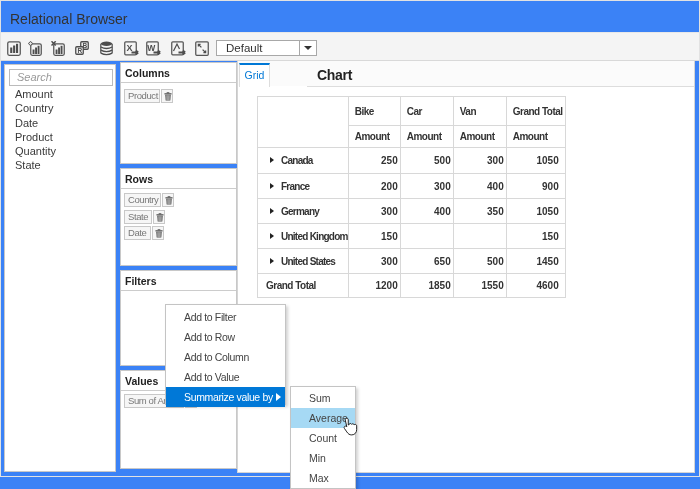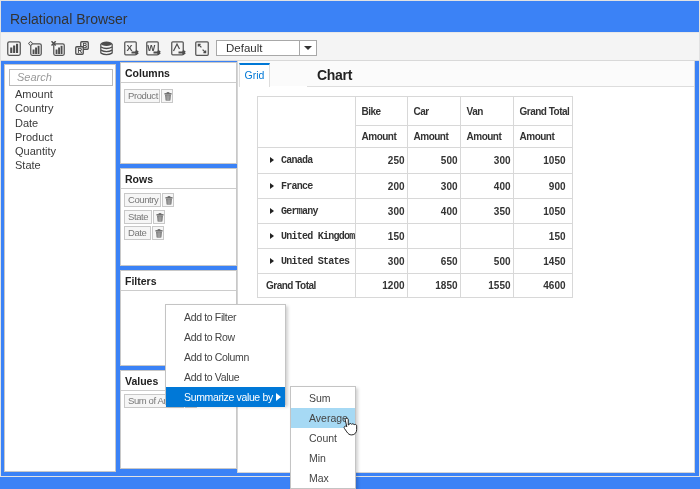--- a/index.html
+++ b/index.html
@@ -34,21 +34,21 @@
   #tabline { position:absolute; left:69px; top:24.5px; width:387px; height:1px; background:#ddd; }
   #tabGrid { position:absolute; left:1px; top:2px; width:31px; height:23.5px; background:#fff; border:1px solid #ddd; border-bottom:none; border-top:2px solid #0078d6; color:#0078d6; font-size:10.5px; text-align:center; line-height:20px; }
   #tabChart { position:absolute; left:33px; top:4px; width:36px; height:21px; color:#222; font-size:14px; letter-spacing:-0.3px; font-weight:bold; text-align:left; line-height:20px;margin-left:46px; }
 
   
   table#pivot { position:absolute; left:257px; top:96px; border-collapse:collapse; table-layout:fixed; }
   #pivot td { border:1px solid #d8d8d8; font-size:10px; font-weight:bold; color:#333; padding:0; white-space:nowrap; overflow:hidden; }
   #pivot td.h { text-align:left; padding-left:6px; letter-spacing:-0.5px; }
   #pivot td.v { text-align:right; padding-right:2px; }
   #pivot td.vg { text-align:right; padding-right:6px; }
-  #pivot td.rh { padding-left:23px; position:relative; letter-spacing:-0.75px;font-family:Liberation Mono, monospace; }
+  #pivot td.rh { padding-left:23px; position:relative; letter-spacing:-0.75px; }
   #pivot td.rh .arr { position:absolute; left:12px; top:50%; margin-top:-3.5px; width:0; height:0; border-top:3.5px solid transparent; border-bottom:3.5px solid transparent; border-left:4.5px solid #222; }
   #pivot td.gt { padding-left:8px; letter-spacing:-0.5px; }
 
   
   #menu { left:165px; top:304px; width:121px; height:101px; background:#fff; border:1px solid #c4c4c4; box-shadow:2px 2px 3px rgba(0,0,0,0.18); }
   .mitem { position:absolute; left:0; width:100%; height:20px; font-size:10.5px; letter-spacing:-0.35px; color:#444; line-height:20px; padding-left:18px; white-space:nowrap; }
   #mi5 { background:#0078d7; color:#fff; }
   #mi5 .subarr { position:absolute; right:4px; top:6px; width:0; height:0; border-top:4px solid transparent; border-bottom:4px solid transparent; border-left:5px solid #fff; }
   #submenu { left:290px; top:386px; width:66px; height:103px; background:#fff; border:1px solid #c4c4c4; box-shadow:2px 2px 3px rgba(0,0,0,0.18); }
   .smitem { position:absolute; left:0; width:100%; height:20px; font-size:10.5px; color:#444; line-height:20px; padding-left:18px; white-space:nowrap; }

